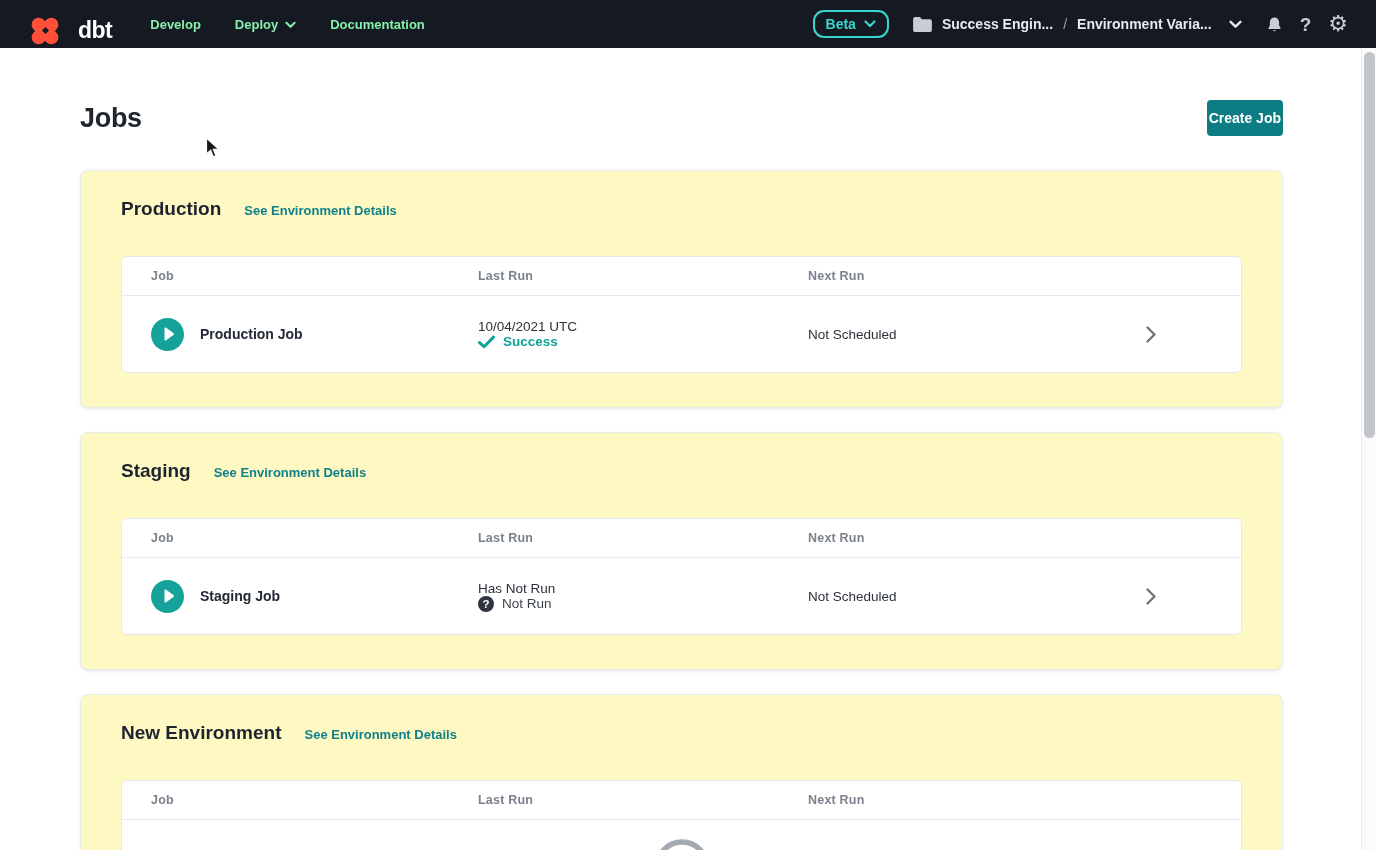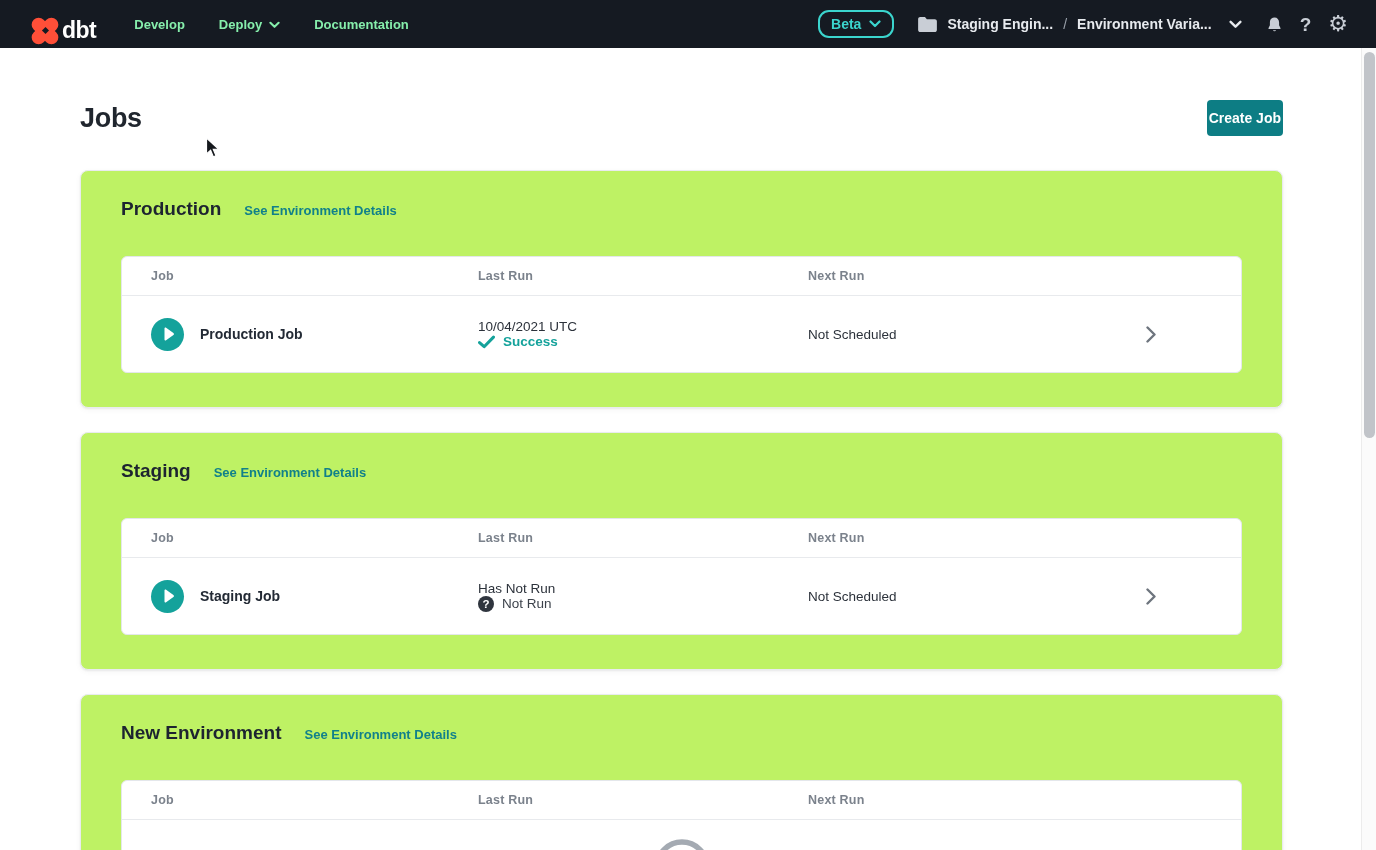--- a/index.html
+++ b/index.html
@@ -14,21 +14,21 @@
   
   .topnav {
     height: 48px;
     background: var(--nav-bg, #151a22);
     display: flex;
     align-items: center;
     padding: 0 28px;
     position: relative;
     z-index: 5;
   }
-  .logo { display: flex; align-items: center; gap: 0; margin-top: 13px; }
+  .logo { display: flex; align-items: center; gap: 16px; margin-top: 13px; }
   .logo-mark { position: relative; width: 34px; height: 34px; }
   .logo-mark i {
     position: absolute; left: 1px; top: 10px;
     width: 32px; height: 14px; border-radius: 7px;
     background: var(--brand-orange, #ff4f38);
   }
   .logo-mark i.b1 { transform: rotate(45deg); }
   .logo-mark i.b2 { transform: rotate(-45deg); }
   .logo-mark em {
     position: absolute; left: 14.5px; top: 14.5px;
@@ -72,21 +72,21 @@
   }
   .page-title { font-size: 27px; font-weight: 700; color: #20262e; letter-spacing: -0.3px; }
   .create-btn {
     background: var(--teal-primary, #0d7d84);
     color: #fff; border: none; border-radius: 4px;
     font-family: inherit; font-size: 14px; font-weight: 600;
     padding: 10px 2px; cursor: pointer;
   }
 
   .env-card {
-    background: #bef264;
+    background: #fef9c3;
     border: 1px solid #e9ebef;
     border-radius: 8px;
     box-shadow: 0 1px 2px rgba(22,28,36,.07), 0 2px 6px rgba(22,28,36,.04);
     padding: 27px 40px 34px;
     margin-bottom: 24px;
   }
   .env-head { display: flex; align-items: baseline; gap: 23px; }
   .env-name { font-size: 19px; font-weight: 700; color: #1d2430; }
   .env-link { font-size: 13px; font-weight: 700; color: #11808a; text-decoration: none; cursor: pointer; }
 
@@ -178,21 +178,21 @@
       <span>Beta</span>
       <svg width="12" height="8" viewBox="0 0 12 8" fill="none" stroke="currentColor" stroke-width="2.2" stroke-linecap="round" stroke-linejoin="round">
           <path d="M1.5 1.5 L6 6 L10.5 1.5"></path>
         </svg>
     </button>
 
     <div class="breadcrumb">
       <svg width="19" height="15" viewBox="0 0 20 16" fill="#c9ced6">
           <path d="M0 2.2C0 1 1 0 2.2 0h5.1l2 2.4h8.5C19 2.4 20 3.4 20 4.6v9.2c0 1.2-1 2.2-2.2 2.2H2.2C1 16 0 15 0 13.8z"></path>
         </svg>
-      <span class="crumb-project">Staging Engin...</span>
+      <span class="crumb-project">Success Engin...</span>
       <span class="crumb-sep">/</span>
       <span class="crumb-page">Environment Varia...</span>
       <svg class="crumb-caret" width="13" height="9" viewBox="0 0 12 8" fill="none" stroke="currentColor" stroke-width="2.2" stroke-linecap="round" stroke-linejoin="round">
           <path d="M1.5 1.5 L6 6 L10.5 1.5"></path>
         </svg>
     </div>
 
     <div class="nav-icons">
       <button class="icon-btn">
         <svg width="17" height="19" viewBox="0 0 24 24" fill="#c9ced6">

